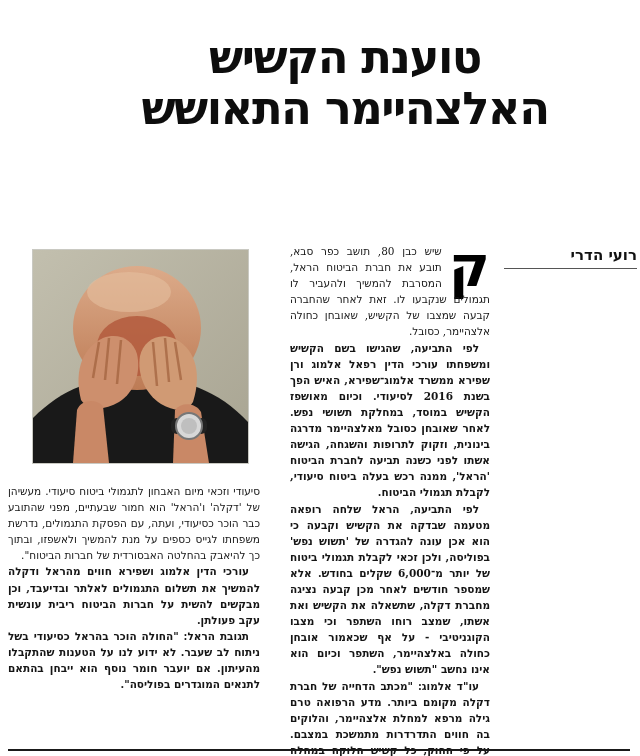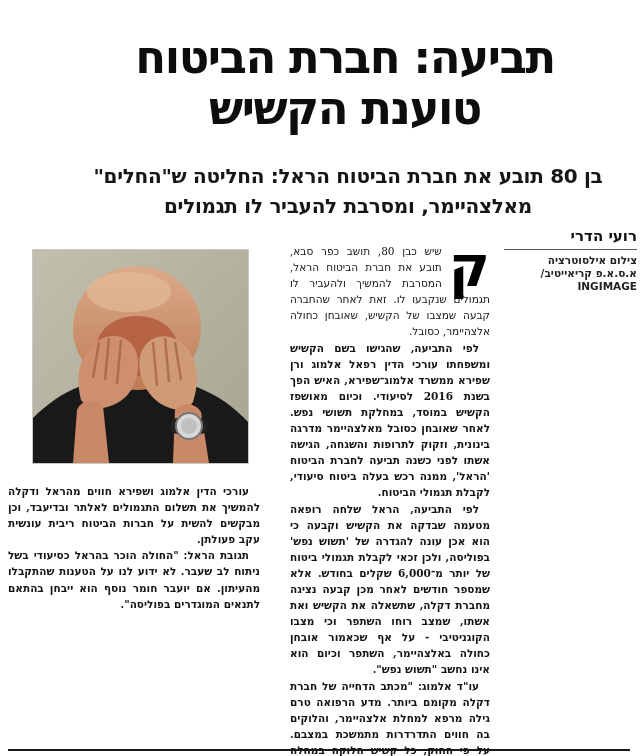--- a/index.html
+++ b/index.html
@@ -14,21 +14,21 @@
     font-weight:800;font-size:45px;line-height:51px;letter-spacing:-1.5px;color:#0d0d0d;
   }
   .headline span{display:block;}
   
   .subhead{
     position:absolute;top:161px;left:56px;right:0;text-align:center;
     font-weight:700;font-size:20px;line-height:30px;letter-spacing:-0.3px;color:#161616;
   }
   .subhead span{display:block;}
   
-  .byline-block{position:absolute;top:226px;right:3px;width:140px;text-align:right;}
+  .byline-block{position:absolute;top:245px;right:3px;width:140px;text-align:right;}
   .byline{font-size:15px;font-weight:700;line-height:20px;color:#111;}
   .byline-rule{margin:3px 0 4px auto;width:133px;height:1px;background:#555;}
   .credit{font-size:10.5px;font-weight:700;line-height:13px;color:#222;}
   .credit div{white-space:nowrap;}
   
   .photo{position:absolute;top:250px;left:33px;width:215px;height:213px;outline:1px solid #c9c9c2;}
   .photo svg{display:block;}
   
   .col{
     position:absolute;
@@ -46,37 +46,28 @@
     margin-left:7px;margin-top:1px;color:#000;
   }
   .bottom-rule{position:absolute;top:749px;left:8px;right:10px;height:2px;background:#1a1a1a;}
 </style>
 </head>
 <body>
 
 <div class="page">
 
   <h1 class="headline">
-    <span>תביעה: חברת הביטוח</span>
     <span>טוענת הקשיש</span>
+    <span>האלצהיימר התאושש</span>
   </h1>
 
-  <div class="subhead">
-    <span>בן 80 תובע את חברת הביטוח הראל: החליטה ש"החלים"</span>
-    <span>מאלצהיימר, ומסרבת להעביר לו תגמולים</span>
-  </div>
 
   <div class="byline-block">
     <div class="byline">רועי הדרי</div>
     <div class="byline-rule"></div>
-    <div class="credit">
-      <div>צילום אילסוטרציה</div>
-      <div>א.ס.א.פ קריאייטיב/</div>
-      <div>INGIMAGE</div>
-    </div>
   </div>
 
   <div class="photo">
     <svg width="215" height="213" viewBox="0 0 215 213" xmlns="http://www.w3.org/2000/svg">
       <defs>
         <linearGradient id="wall" x1="0" y1="0" x2="1" y2="1">
           <stop offset="0" stop-color="#c2bfae"></stop>
           <stop offset="1" stop-color="#a8a492"></stop>
         </linearGradient>
         <linearGradient id="skin" x1="0" y1="0" x2="0" y2="1">
@@ -109,19 +100,20 @@
   </div>
 
   <div class="col col-right">
     <p><span class="dropcap">ק</span><span>שיש כבן 80, תושב כפר סבא, תובע את חברת הביטוח הראל, המסרבת להמשיך ולהעביר לו תגמולים שנקבעו לו. זאת לאחר שהחברה קבעה שמצבו של הקשיש, שאובחן כחולה אלצהיימר, כסובל.</span></p>
     <p class="indent">לפי התביעה, שהגישו בשם הקשיש ומשפחתו עורכי הדין רפאל אלמוג ורן שפירא ממשרד אלמוג־שפירא, האיש הפך בשנת 2016 לסיעודי. וכיום מאושפז הקשיש במוסד, במחלקת תשושי נפש. לאחר שאובחן כסובל מאלצהיימר מדרגה בינונית, וזקוק לתרופות והשגחה, הגישה אשתו לפני כשנה תביעה לחברת הביטוח 'הראל', ממנה רכש בעלה ביטוח סיעודי, לקבלת תגמולי הביטוח.</p>
     <p class="indent">לפי התביעה, הראל שלחה רופאה מטעמה שבדקה את הקשיש וקבעה כי הוא אכן עונה להגדרה של 'תשוש נפש' בפוליסה, ולכן זכאי לקבלת תגמולי ביטוח של יותר מ־6,000 שקלים בחודש. אלא שמספר חודשים לאחר מכן קבעה נציגה מחברת דקלה, שתשאלה את הקשיש ואת אשתו, שמצב רוחו השתפר וכי מצבו הקוגניטיבי - על אף שכאמור אובחן כחולה באלצהיימר, השתפר וכיום הוא אינו נחשב "תשוש נפש".</p>
     <p class="indent">עו"ד אלמוג: "מכתב הדחייה של חברת דקלה מקומם ביותר. מדע הרפואה טרם גילה מרפא למחלת אלצהיימר, והלוקים בה חווים התדרדרות מתמשכת במצבם. על פי החוק, כל קשיש הלוקה במחלה דמנטית נחשב לחולה</p>
   </div>
 
   <div class="col col-left">
+    <p>סיעודי וזכאי מיום האבחון לתגמולי ביטוח סיעודי. מעשיהן של 'דקלה' ו'הראל' הוא חמור שבעתיים, מפני שהתובע כבר הוכר כסיעודי, ועתה, עם הפסקת התגמולים, נדרשת משפחתו לגייס כספים על מנת להמשיך ולאשפזו, ובתוך כך להיאבק בהחלטה האבסורדית של חברות הביטוח".</p>
     <p class="indent">עורכי הדין אלמוג ושפירא חווים מהראל ודקלה להמשיך את תשלום התגמולים לאלתר ובדיעבד, וכן מבקשים להשית על חברות הביטוח ריבית עונשית עקב פעולתן.</p>
     <p class="indent">תגובת הראל: "החולה הוכר בהראל כסיעודי בשל ניתוח לב שעבר. לא ידוע לנו על הטענות שהתקבלו מהעיתון. אם יועבר חומר נוסף הוא ייבחן בהתאם לתנאים המוגדרים בפוליסה".</p>
   </div>
 
   <div class="bottom-rule"></div>
 
 </div>
 
 </body></html>

